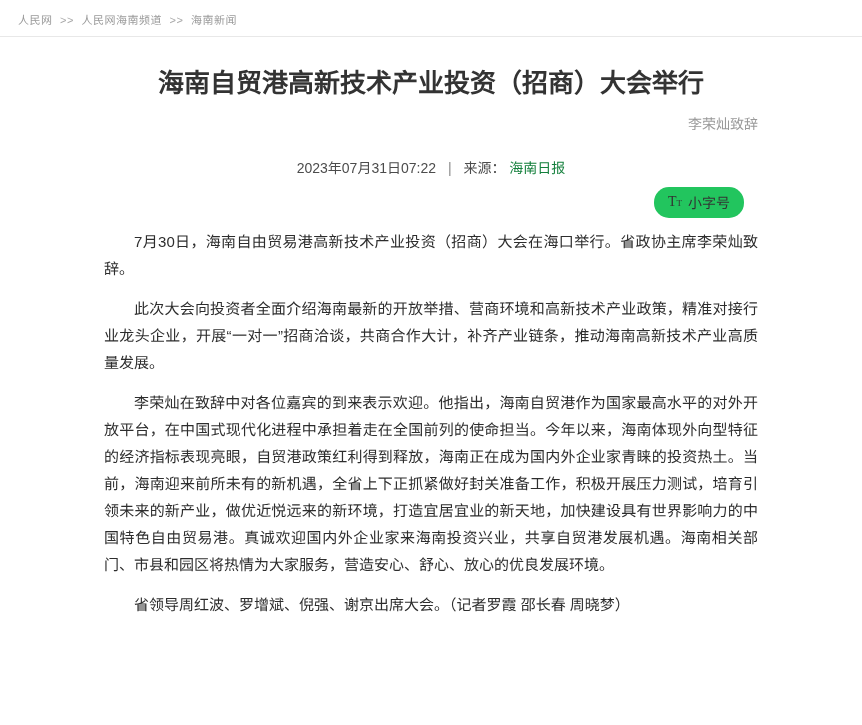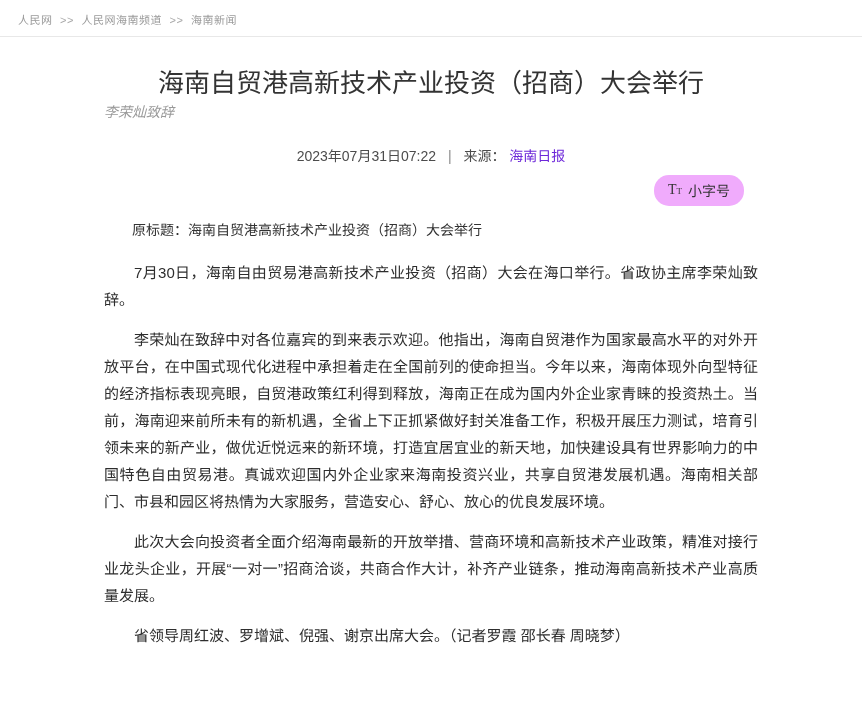--- a/index.html
+++ b/index.html
@@ -26,48 +26,48 @@
   }
   .content {
     width: 654px;
     margin: 0 auto;
   }
   .title {
     margin: 28px 0 0 0;
     text-align: center;
     font-size: 26px;
     line-height: 36px;
-    font-weight: normal;
+    font-weight: bold;
     color: #333333;
   }
   .subtitle {
-    text-align: left;
+    margin-top: 12px;
+    text-align: right;
     font-size: 14px;
     color: #999999;
-    font-style: italic;
   }
   .meta {
     margin-top: 24px;
     text-align: center;
     font-size: 14px;
     color: #4c4c4c;
   }
   .pipe { margin: 0 8px; color: #8a8a8a; }
-  .source { color: #6d28d9; cursor: pointer; }
+  .source { color: #15803d; cursor: pointer; }
   .toolbar {
     margin-top: 10px;
     text-align: right;
     padding-right: 14px;
     height: 28px;
   }
   .font-btn {
     display: inline-flex;
     align-items: center;
     gap: 6px;
-    background: #f0abfc;
+    background: #22c55e;
     border: none;
     border-radius: 15px;
     padding: 5px 14px 6px 14px;
     font-size: 14px;
     color: #333333;
     cursor: pointer;
     font-family: inherit;
   }
   .tt { font-family: "Liberation Serif", "DejaVu Serif", serif; color: #333; line-height: 1; }
   .t-big { font-size: 14px; }
@@ -115,22 +115,21 @@
       <span class="source">海南日报</span>
     </div>
 
     <div class="toolbar">
       <button class="font-btn">
         <span class="tt"><span class="t-big">T</span><span class="t-small">T</span></span>
         <span class="font-btn-label">小字号</span>
       </button>
     </div>
 
-    <p class="original-title">原标题：海南自贸港高新技术产业投资（招商）大会举行</p>
 
     <p class="para">7月30日，海南自由贸易港高新技术产业投资（招商）大会在海口举行。省政协主席李荣灿致辞。</p>
+    <p class="para">此次大会向投资者全面介绍海南最新的开放举措、营商环境和高新技术产业政策，精准对接行业龙头企业，开展“一对一”招商洽谈，共商合作大计，补齐产业链条，推动海南高新技术产业高质量发展。</p>
     <p class="para">李荣灿在致辞中对各位嘉宾的到来表示欢迎。他指出，海南自贸港作为国家最高水平的对外开放平台，在中国式现代化进程中承担着走在全国前列的使命担当。今年以来，海南体现外向型特征的经济指标表现亮眼，自贸港政策红利得到释放，海南正在成为国内外企业家青睐的投资热土。当前，海南迎来前所未有的新机遇，全省上下正抓紧做好封关准备工作，积极开展压力测试，培育引领未来的新产业，做优近悦远来的新环境，打造宜居宜业的新天地，加快建设具有世界影响力的中国特色自由贸易港。真诚欢迎国内外企业家来海南投资兴业，共享自贸港发展机遇。海南相关部门、市县和园区将热情为大家服务，营造安心、舒心、放心的优良发展环境。</p>
-    <p class="para">此次大会向投资者全面介绍海南最新的开放举措、营商环境和高新技术产业政策，精准对接行业龙头企业，开展“一对一”招商洽谈，共商合作大计，补齐产业链条，推动海南高新技术产业高质量发展。</p>
     <p class="para">省领导周红波、罗增斌、倪强、谢京出席大会。（记者罗霞 邵长春 周晓梦）</p>
 
   </div>
 
 </div>
 
 </body></html>

